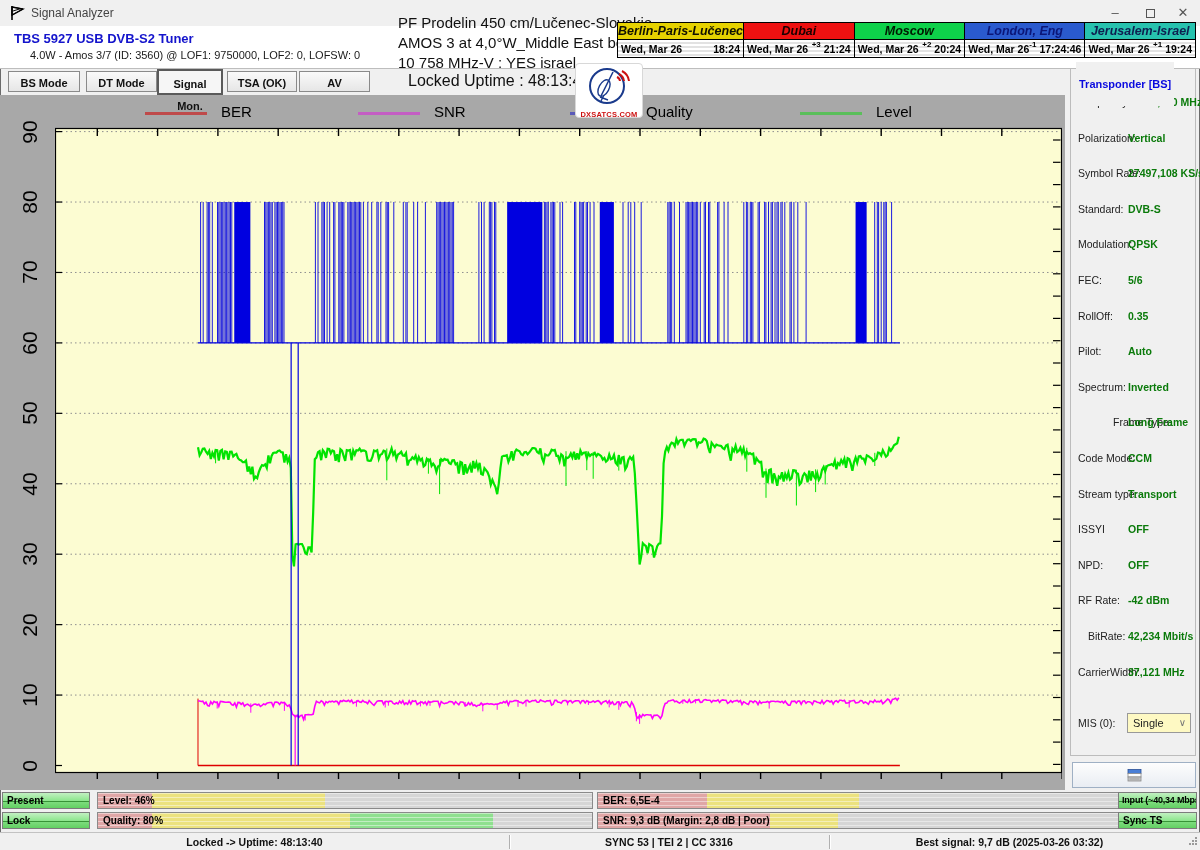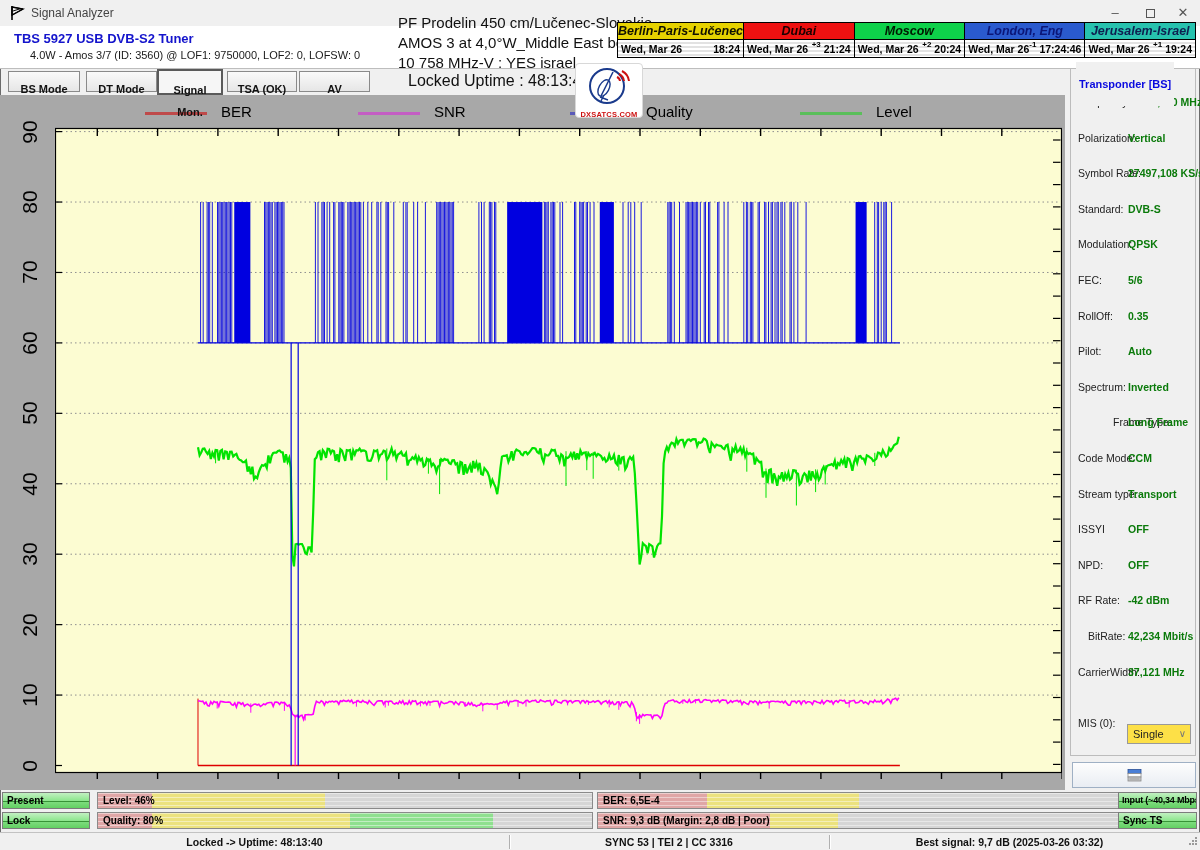--- a/index.html
+++ b/index.html
@@ -16,21 +16,21 @@
   
   .header-white{position:absolute;left:0;top:26px;width:1200px;height:42px;background:#ffffff;}
   .hline{position:absolute;left:0;top:68px;width:1200px;height:1px;background:#bdbdbd;}
   .tuner-title{position:absolute;left:14px;top:31px;font-size:13px;font-weight:bold;color:#1414cc;}
   .tuner-sub{position:absolute;left:30px;top:49px;font-size:11px;color:#1a1a1a;}
   .info-block{position:absolute;left:398px;top:13px;font-size:15px;color:#111;line-height:20px;}
   .locked-uptime{position:absolute;left:408px;top:72px;font-size:16px;color:#111;}
   
   .tab{position:absolute;top:71px;height:21px;background:linear-gradient(#fafafa,#e6e6e6);
     border:1px solid #8a8a8a;font-size:11px;font-weight:bold;color:#111;text-align:center;
-    line-height:19px;padding:8px;}
+    line-height:19px;padding:2px;}
   .tab.active{top:69px;height:26px;background:#f6f6f6;border:2px solid #5a5a5a;line-height:22px;z-index:3;}
   
   .clocks{position:absolute;left:617px;top:22px;width:579px;height:36px;display:flex;border:1px solid #000;}
   .clock{flex:1;border-right:1px solid #000;display:flex;flex-direction:column;}
   .clock:last-child{border-right:none;}
   .clock-head{height:17px;font-size:12.5px;font-weight:bold;font-style:italic;text-align:center;
     line-height:17px;border-bottom:1px solid #000;white-space:nowrap;overflow:hidden;}
   .clock-body{flex:1;background:repeating-linear-gradient(180deg,#ffffff 0 2px,#e2e2e2 2px 4px);
     display:flex;align-items:center;padding:0 3px;font-size:10.5px;font-weight:bold;color:#000;white-space:nowrap;}
   .clock-date{flex:1;text-align:left;}
@@ -43,22 +43,22 @@
   .legend-label{position:absolute;left:76px;top:0;font-size:15px;color:#000;}
   .ylabel{position:absolute;width:44px;height:22px;text-align:center;font-size:21px;color:#000;
     transform:translate(-50%,-50%) rotate(-90deg);}
   #plot{position:absolute;left:55px;top:126px;}
   
   .groupbox{position:absolute;left:1070px;top:68px;width:126px;height:688px;border:1px solid #bcbcbc;}
   .groupbox-title{position:absolute;left:1076px;top:62px;font-size:11px;font-weight:bold;color:#0a0adf;
     background:#f0f0f0;padding:16px 3px;z-index:2;}
   .trow-label{position:absolute;font-size:10.5px;color:#222;}
   .trow-value{position:absolute;font-size:10.5px;font-weight:bold;color:#0a7a0a;white-space:nowrap;}
-  .mis-select{position:absolute;left:56px;width:64px;height:20px;background:#fde047;border:1px solid #999;
-    font-size:11px;color:#222;line-height:18px;padding-left:5px;margin-top:11px;}
+  .mis-select{position:absolute;left:56px;width:64px;height:20px;background:#fef9c3;border:1px solid #999;
+    font-size:11px;color:#222;line-height:18px;padding-left:5px;}
   .mis-select .chev{position:absolute;right:4px;top:0;color:#777;font-size:10px;line-height:18px;}
   .capture-btn{position:absolute;left:1072px;top:762px;width:124px;height:26px;
     background:linear-gradient(#fdfdfd,#e9edf3);border:1px solid #9fb0c4;display:flex;
     align-items:center;justify-content:center;}
   
   .badge{position:absolute;height:17px;border:1px solid #7c7c7c;font-size:10px;font-weight:bold;
     color:#000;line-height:15px;padding-left:4px;white-space:nowrap;overflow:hidden;
     background:linear-gradient(180deg,#c2f0c2 0,#8ce58c 52%,#379337 52%,#379337 calc(52% + 1px),#7fdc7f calc(52% + 1px),#62d062 100%);}
   .pbar{position:absolute;height:17px;border:1px solid #8a8a8a;font-size:10px;font-weight:bold;
     color:#000;line-height:15px;padding-left:5px;white-space:nowrap;}

